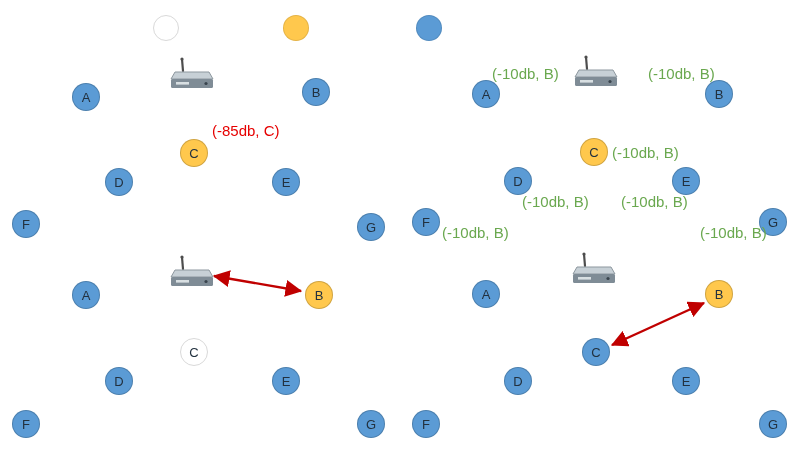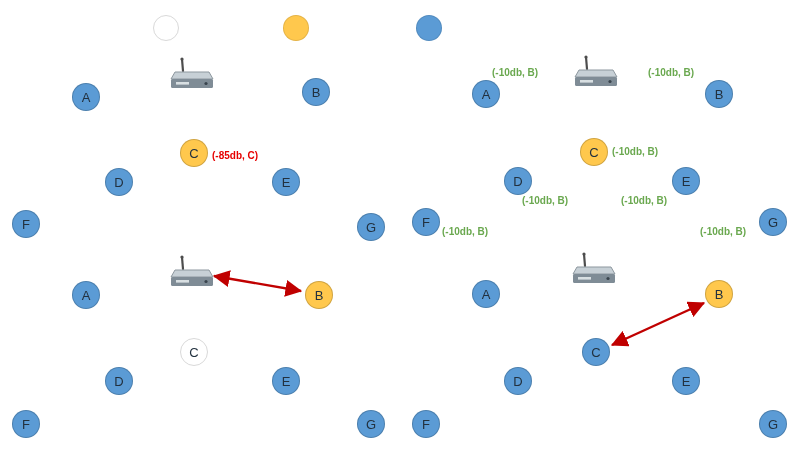--- a/index.html
+++ b/index.html
@@ -30,25 +30,24 @@
   .node.white { border-color: #d9d9d9; }
   .dot {
     position: absolute;
     width: 26px;
     height: 26px;
     border-radius: 50%;
     border: 1px solid rgba(0,0,0,0.10);
   }
   .annot {
     position: absolute;
-    font-size: 10px;
+    font-size: 15px;
     line-height: 1;
     transform: translateY(-50%);
     white-space: nowrap;
-    font-weight: bold;
   }
   .router { position: absolute; }
   #overlay {
     position: absolute;
     left: 0; top: 0;
     width: 100%; height: 100%;
     pointer-events: none;
     z-index: 10;
   }
 </style>
@@ -76,21 +75,21 @@
     <rect x="8" y="26" width="13" height="2.6" fill="#e8edf0" opacity="0.85"></rect>
     <circle cx="38" cy="27.5" r="1.6" fill="#39444d"></circle>
   </svg>
     <div class="node" style="left: 72px; top: 83px; background: rgb(91, 155, 213);">A</div>
     <div class="node" style="left: 302px; top: 78px; background: rgb(91, 155, 213);">B</div>
     <div class="node" style="left: 180px; top: 139px; background: rgb(255, 200, 77);">C</div>
     <div class="node" style="left: 105px; top: 168px; background: rgb(91, 155, 213);">D</div>
     <div class="node" style="left: 272px; top: 168px; background: rgb(91, 155, 213);">E</div>
     <div class="node" style="left: 12px; top: 210px; background: rgb(91, 155, 213);">F</div>
     <div class="node" style="left: 357px; top: 213px; background: rgb(91, 155, 213);">G</div>
-    <div class="annot" style="left: 212px; top: 156px; color: rgb(230, 0, 0);">(-85db, C)</div>
+    <div class="annot" style="left: 212px; top: 130px; color: rgb(230, 0, 0);">(-85db, C)</div>
     <svg class="router" width="48" height="40" viewBox="0 0 48 40" style="left: 572px; top: 54px;">
     <line x1="14" y1="3" x2="15" y2="15" stroke="#4d4d4d" stroke-width="2.2" stroke-linecap="round"></line>
     <circle cx="14" cy="3" r="1.6" fill="#4d4d4d"></circle>
     <polygon points="7,16 41,16 45,23 3,23" fill="#c7d0d6" stroke="#8d979e" stroke-width="1"></polygon>
     <rect x="3" y="23" width="42" height="9" rx="1.5" fill="#7f8c96"></rect>
     <rect x="8" y="26" width="13" height="2.6" fill="#e8edf0" opacity="0.85"></rect>
     <circle cx="38" cy="27.5" r="1.6" fill="#39444d"></circle>
   </svg>
     <div class="node" style="left: 472px; top: 80px; background: rgb(91, 155, 213);">A</div>
     <div class="node" style="left: 705px; top: 80px; background: rgb(91, 155, 213);">B</div>

